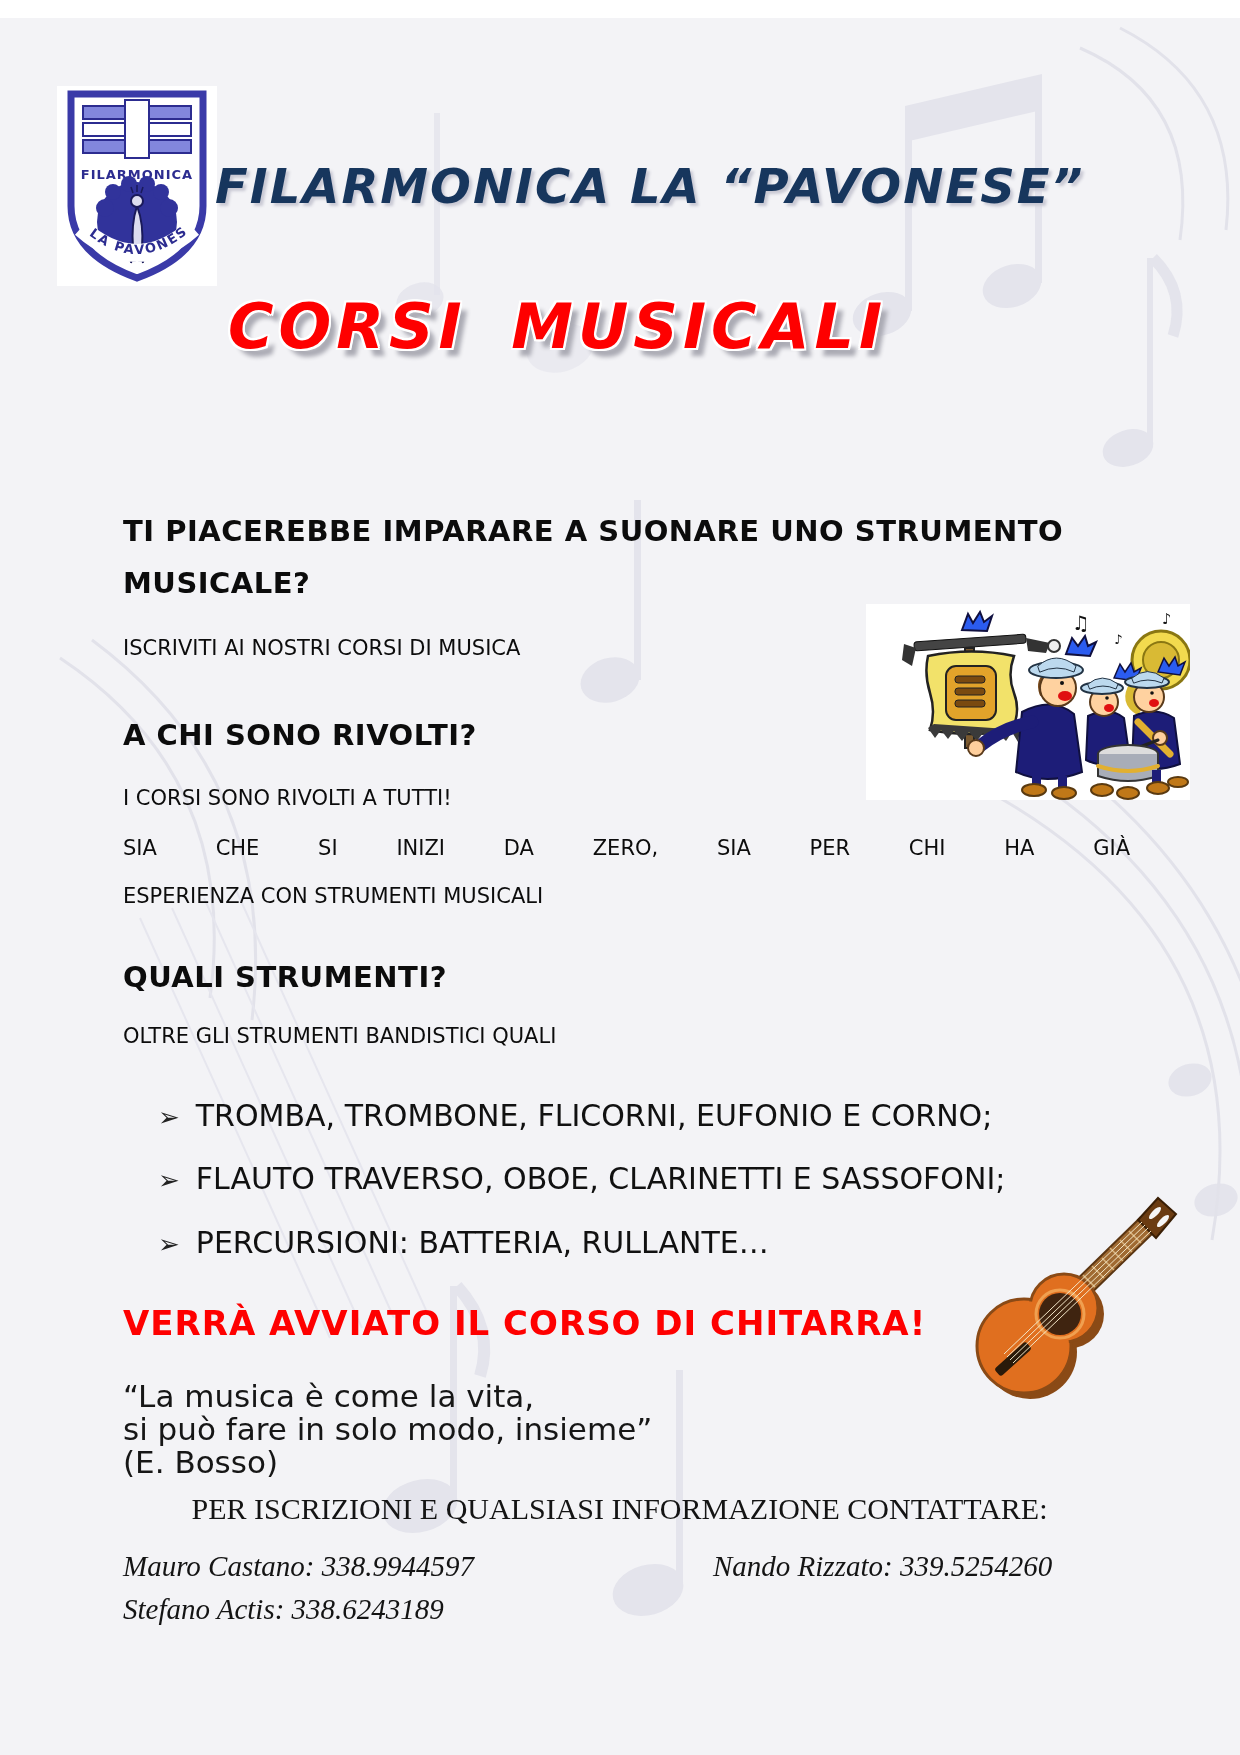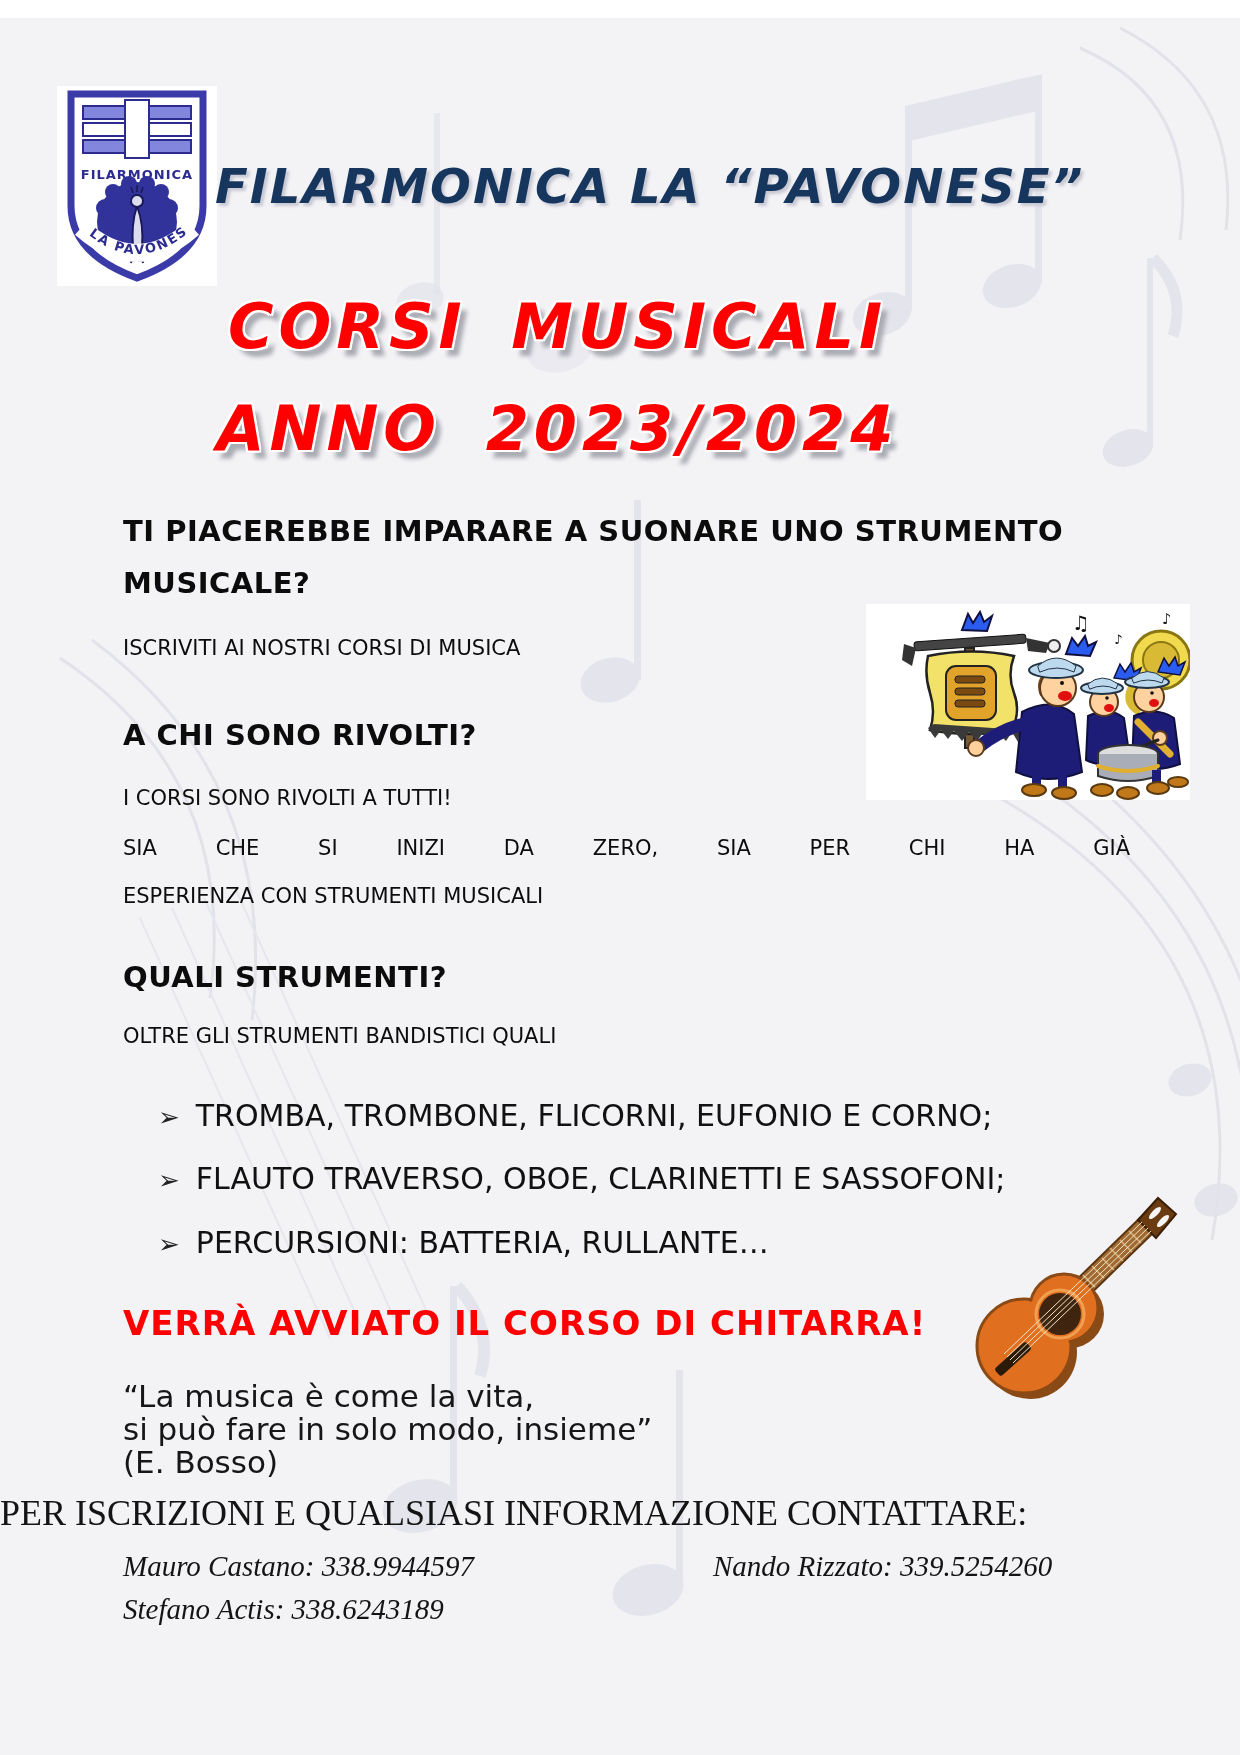--- a/index.html
+++ b/index.html
@@ -57,22 +57,22 @@
   .b2{top:1143px;}
   .b3{top:1207px;}
   .bullet-glyph{display:inline-block;margin-right:16px;font-size:26px;color:#222;}
   .announce{
     left:123px;top:1285px;
     font-size:34px;font-weight:bold;letter-spacing:1px;
     color:#fe0000;white-space:nowrap;
   }
   .quote{left:123px;top:1362px;font-size:31px;line-height:33px;color:#161616;}
   .contacts-h{
-    left:0;top:1474px;width:1239px;
-    font-family:"Liberation Serif",serif;font-size:36px;color:#141414;
+    left:0;top:1474px;width:1239px;text-align:center;
+    font-family:"Liberation Serif",serif;font-size:30px;color:#141414;
   }
   .contact-col{font-family:"Liberation Serif",serif;font-size:29px;color:#141414;line-height:43px;font-style:italic;}
   .c-left{left:123px;top:1527px;}
   .c-right{left:713px;top:1527px;}
   svg text{font-family:"DejaVu Sans",sans-serif;}
 </style>
 </head>
 <body>
 
 <div class="page">
@@ -145,21 +145,20 @@
       <path d="M24 142 Q 80 192 136 142" stroke="#ffffff" stroke-width="18" fill="none"></path>
       <path id="lp-arc" d="M28 146 Q 80 190 132 146" fill="none"></path>
       <text font-size="13" font-weight="bold" fill="#2c2c90" letter-spacing="2">
         <textPath href="#lp-arc" startOffset="4%">LA PAVONESE</textPath>
       </text>
     </svg>
 
     <div class="abs main-title">FILARMONICA LA “PAVONESE”</div>
 
     <div class="abs headline hl1">CORSI MUSICALI</div>
-    <div class="abs headline hl2">ANNO 2023/2024</div>
 
     <div class="abs body-line bold q1">TI PIACEREBBE IMPARARE A SUONARE UNO STRUMENTO</div>
     <div class="abs body-line bold q2">MUSICALE?</div>
     <div class="abs body-line invite">ISCRIVITI AI NOSTRI CORSI DI MUSICA</div>
 
     <svg class="abs" style="left:866px;top:586px;" width="324" height="196" viewBox="0 0 324 196">
       <rect width="324" height="196" fill="#ffffff"></rect>
       <text x="206" y="26" font-size="20" fill="#111">♫</text>
       <text x="296" y="20" font-size="15" fill="#111">♪</text>
       <text x="248" y="40" font-size="13" fill="#111">♪</text>

